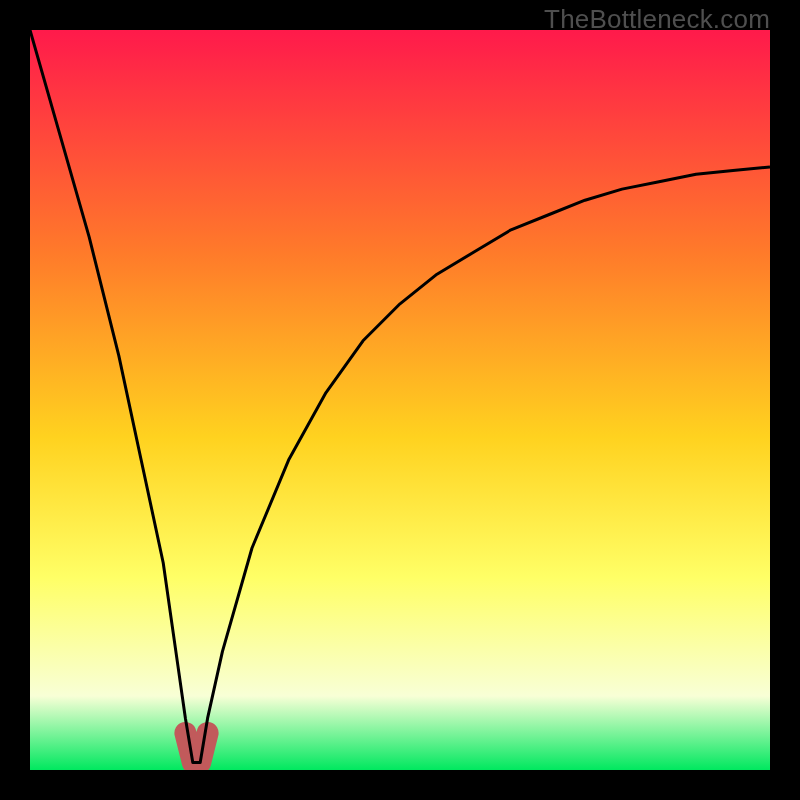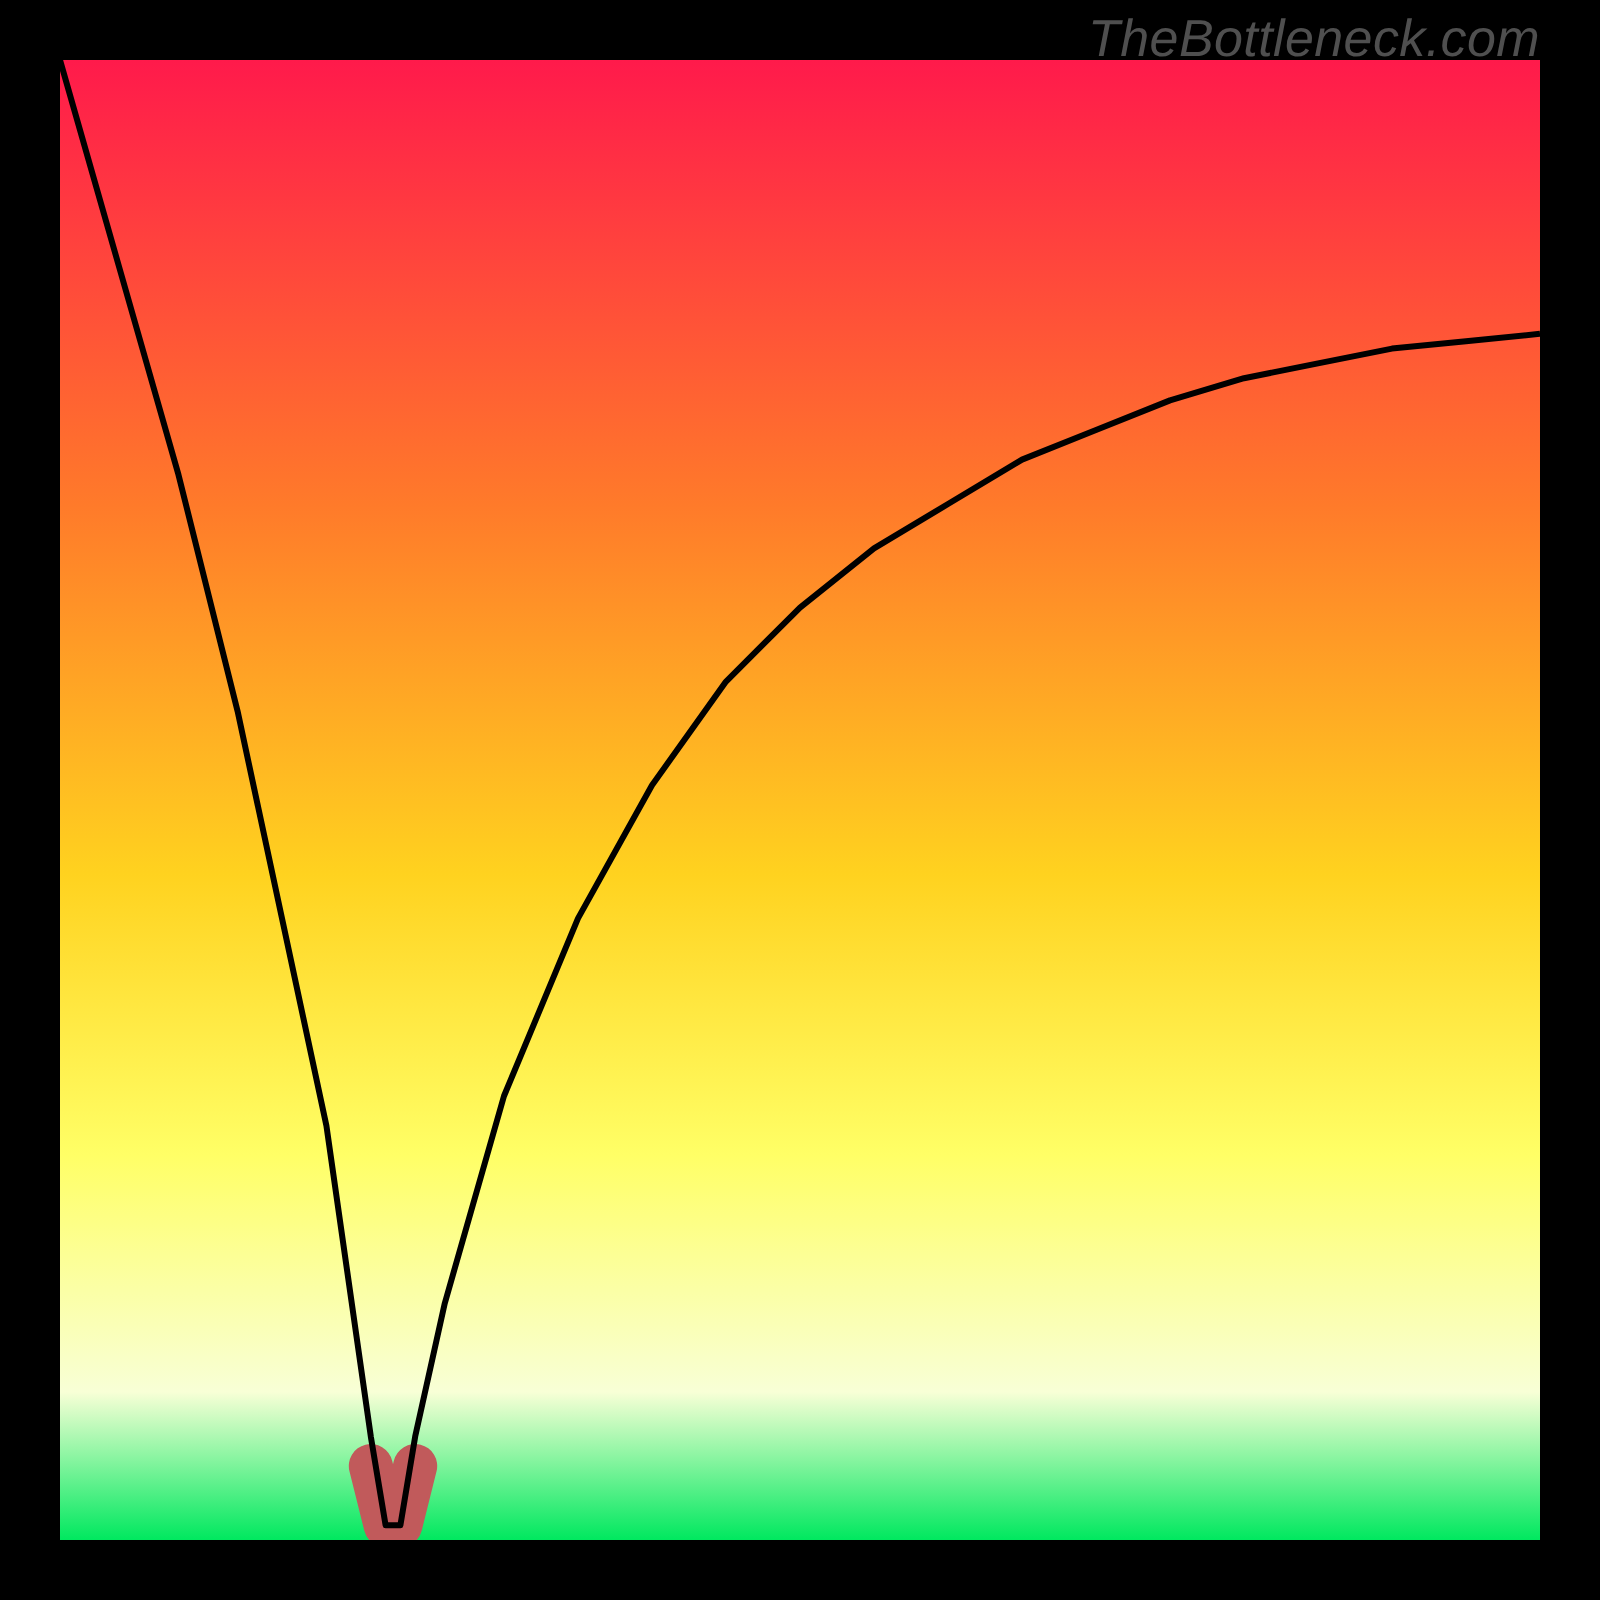--- a/index.html
+++ b/index.html
@@ -8,21 +8,20 @@
     width: 800px;
     height: 800px;
     background: #000;
     overflow: hidden;
     font-family: Arial, Helvetica, sans-serif;
   }
   .frame {
     position: absolute;
     inset: 0;
     background: #000;
-    font-style: italic;
   }
   .plot {
     position: absolute;
     left: 30px;
     top: 30px;
     width: 740px;
     height: 740px;
     overflow: hidden;
   }
   .watermark {

